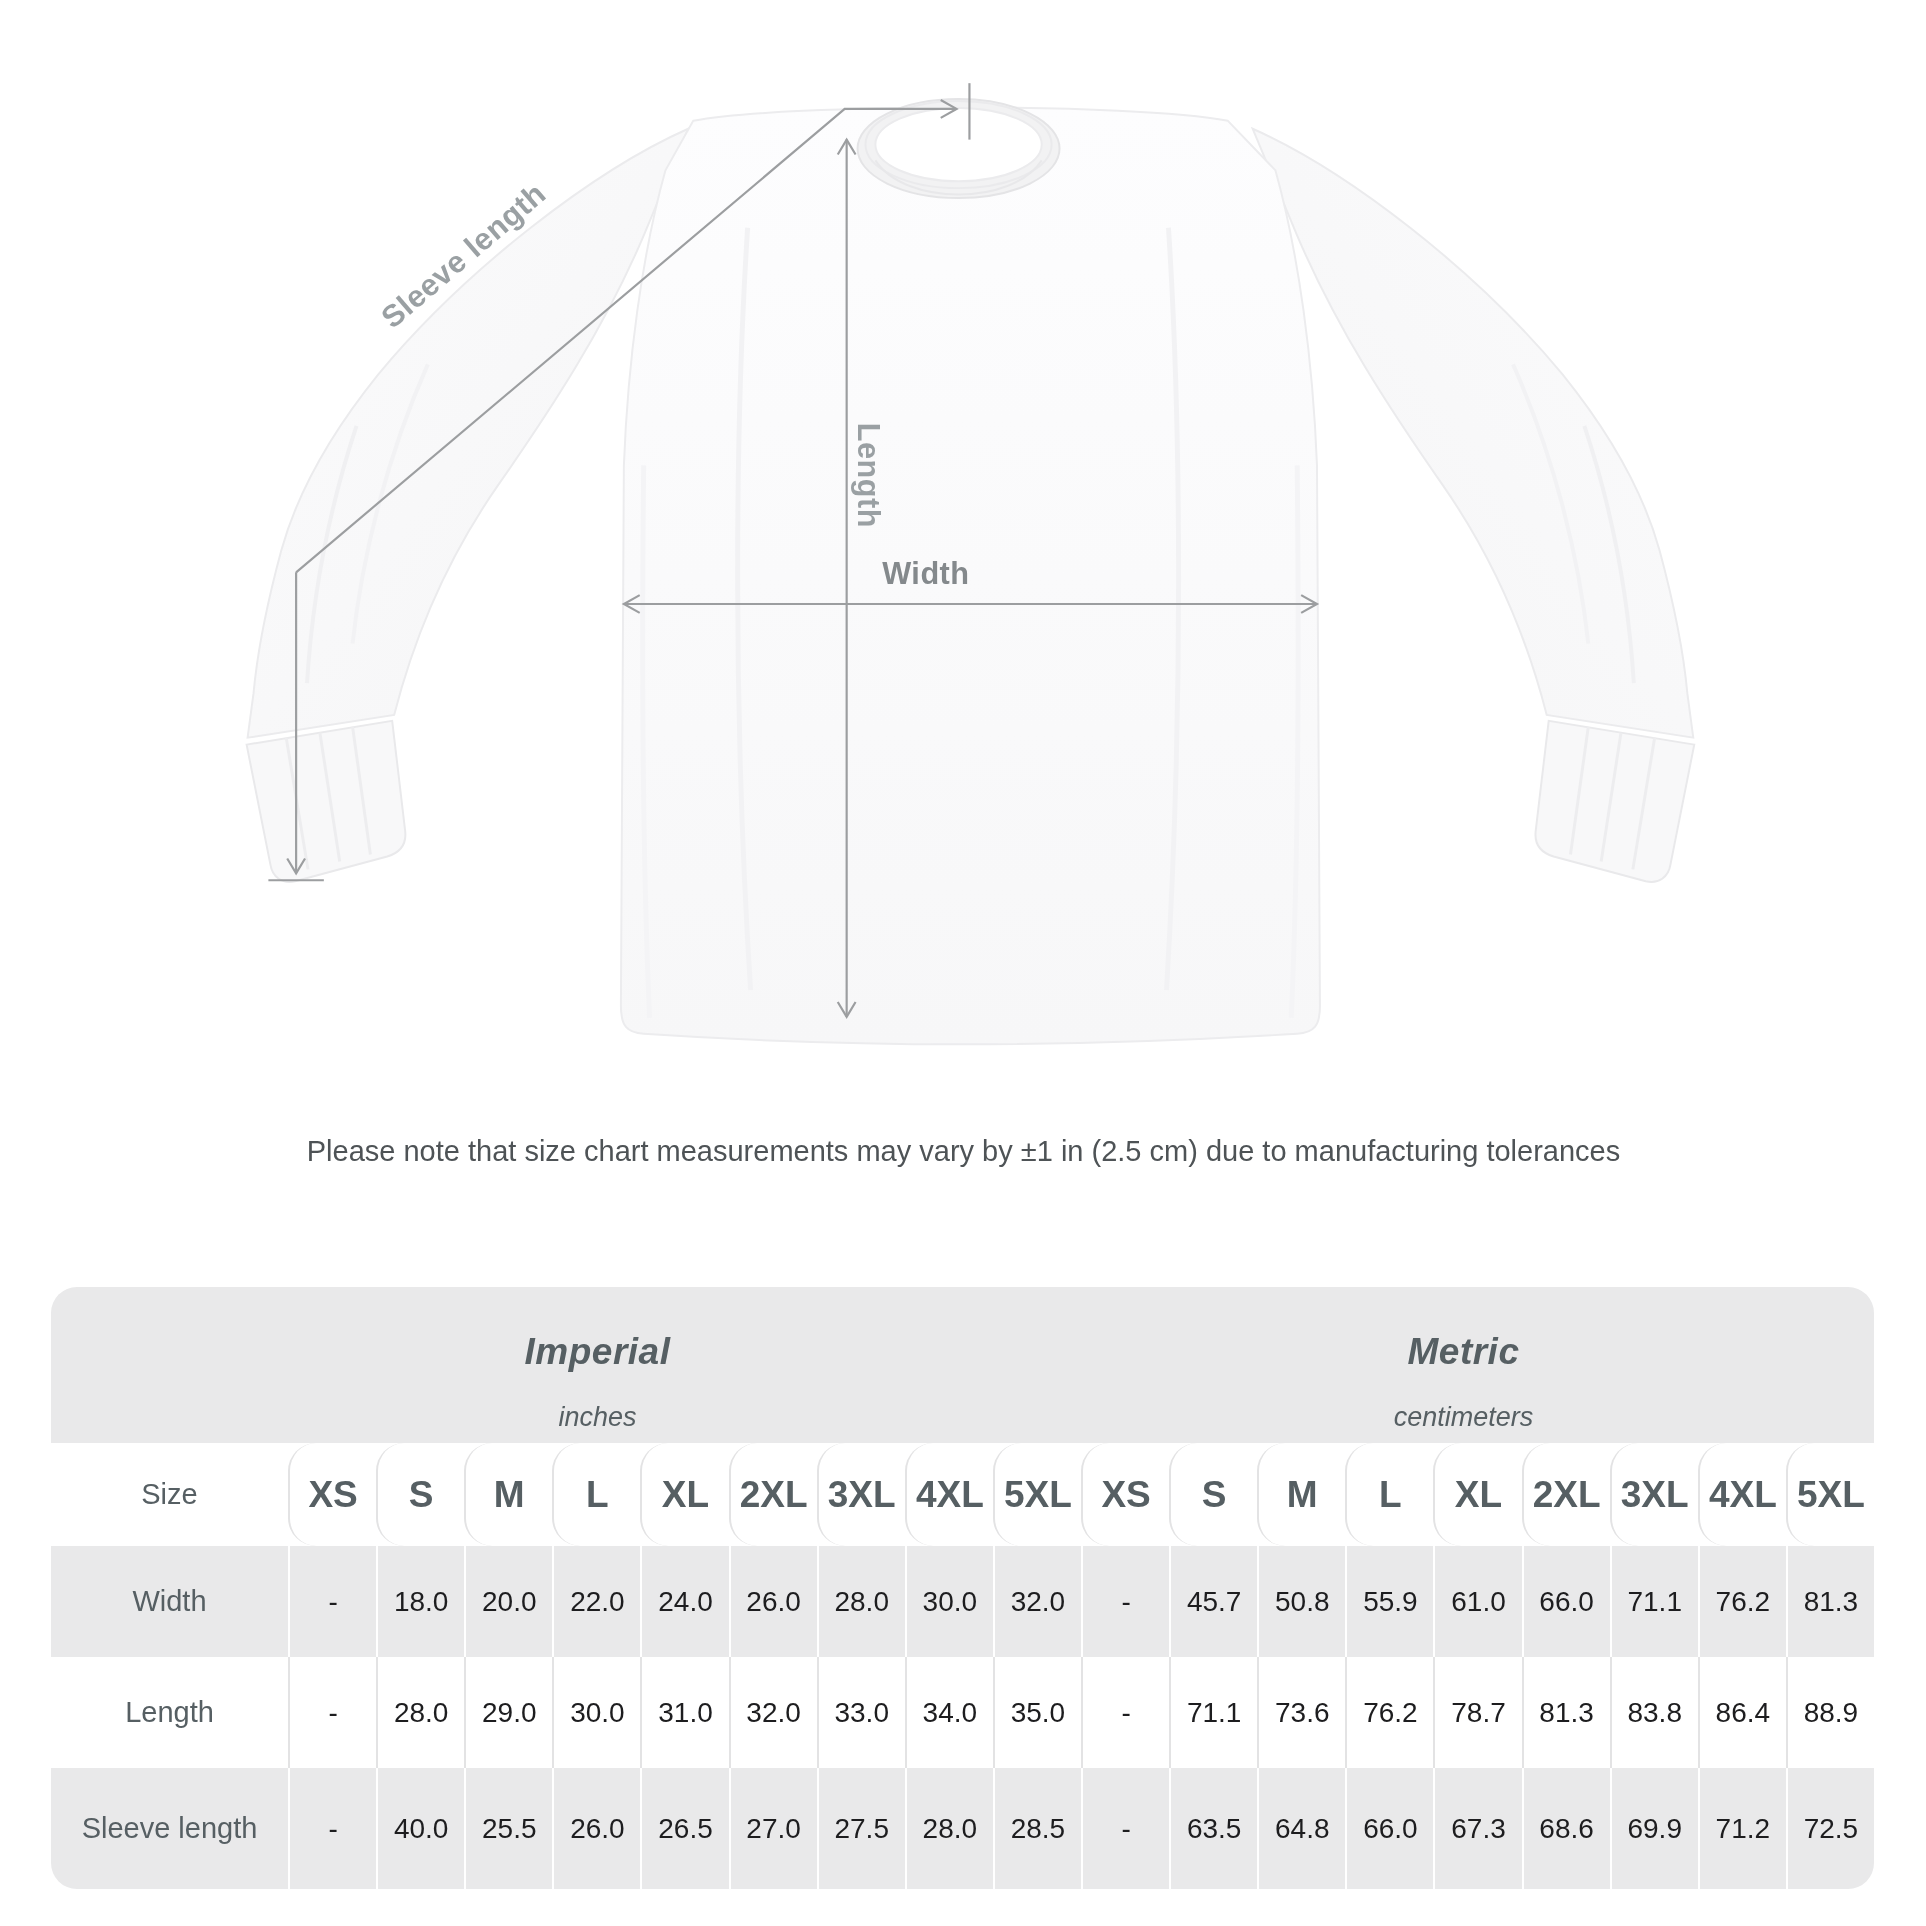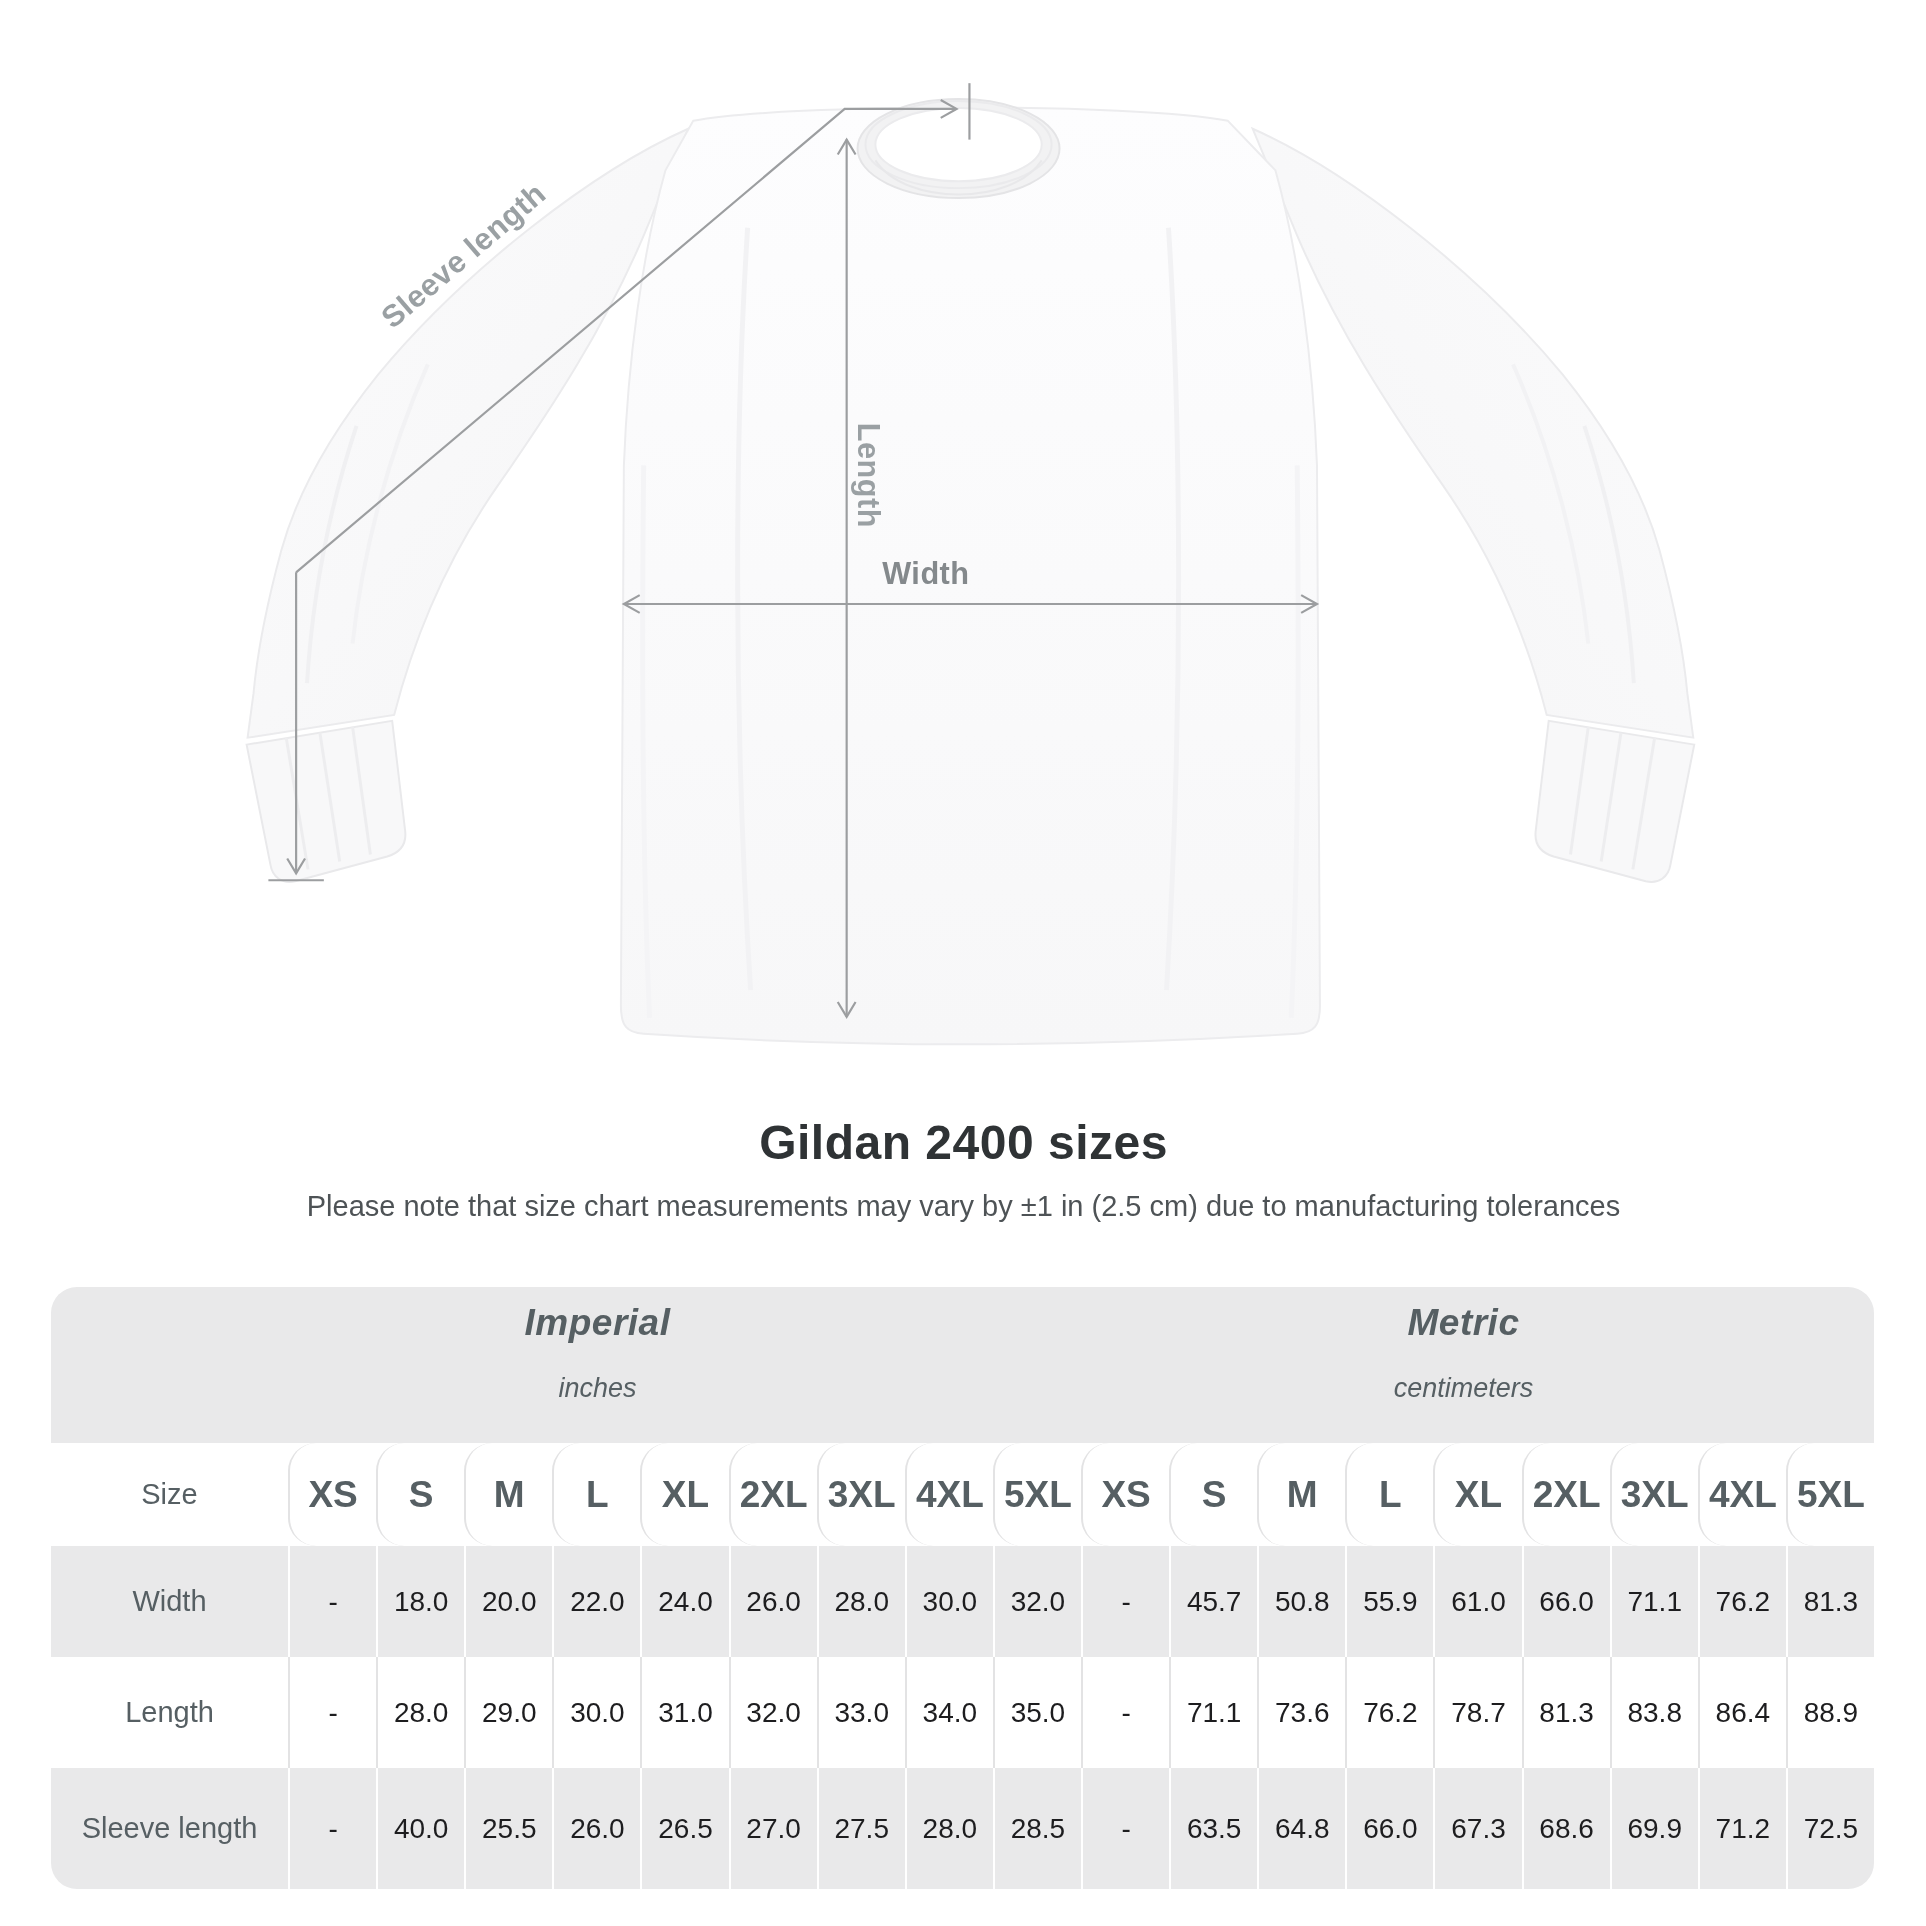--- a/index.html
+++ b/index.html
@@ -18,21 +18,21 @@
   .heading p{margin:20px 0 0 0;font-size:29px;color:#4e5356;}
   
   .size-table{
     position:absolute;left:51px;top:1287px;width:1823px;height:602px;
     border-radius:26px;overflow:hidden;background:#ffffff;
   }
   .unit-header{
     display:grid;grid-template-columns:237px 793px 793px;height:156px;
     background:#e9e9ea;
   }
-  .uh-group{display:flex;flex-direction:column;align-items:center;justify-content:flex-start;padding-top:15px;}
+  .uh-group{display:flex;flex-direction:column;align-items:center;justify-content:flex-start;padding-top:44px;}
   .uh-group.imperial{transform:translateX(-87px);}
   .uh-group.metric{transform:translateX(-14px);}
   .uh-name{font-size:37px;font-weight:bold;font-style:italic;color:#565f63;letter-spacing:0.5px;}
   .uh-unit{font-size:27px;font-style:italic;color:#565f63;margin-top:29px;}
   .trow{display:grid;grid-template-columns:237px repeat(18,1fr);}
   .head-row{height:103px;background:#ffffff;}
   .data-row{height:111px;}
   .data-row:last-child{height:121px;}
   .row-white{background:#ffffff;}
   .row-gray{background:#e9e9ea;}
@@ -114,21 +114,20 @@
       <path d="M 646 601 L 630 610 L 646 619"></path>
       <path d="M 1314 601 L 1330 610 L 1314 619"></path>
     </g>
 
     <text class="svg-label" x="468" y="258" text-anchor="middle" dominant-baseline="central" transform="rotate(-40.5 468 258)">Sleeve length</text>
     <text class="svg-label" x="877" y="480" text-anchor="middle" dominant-baseline="central" transform="rotate(90 877 480)">Length</text>
     <text class="svg-label width" x="935" y="590" text-anchor="middle">Width</text>
   </svg>
 
   <div class="heading">
-    <h1>Gildan 2400 sizes</h1>
     <p>Please note that size chart measurements may vary by ±1 in (2.5 cm) due to manufacturing tolerances</p>
   </div>
 
   <div class="size-table">
     <div class="unit-header">
       <div class="uh-spacer"></div>
       <div class="uh-group imperial">
         <div class="uh-name">Imperial</div>
         <div class="uh-unit">inches</div>
       </div>

